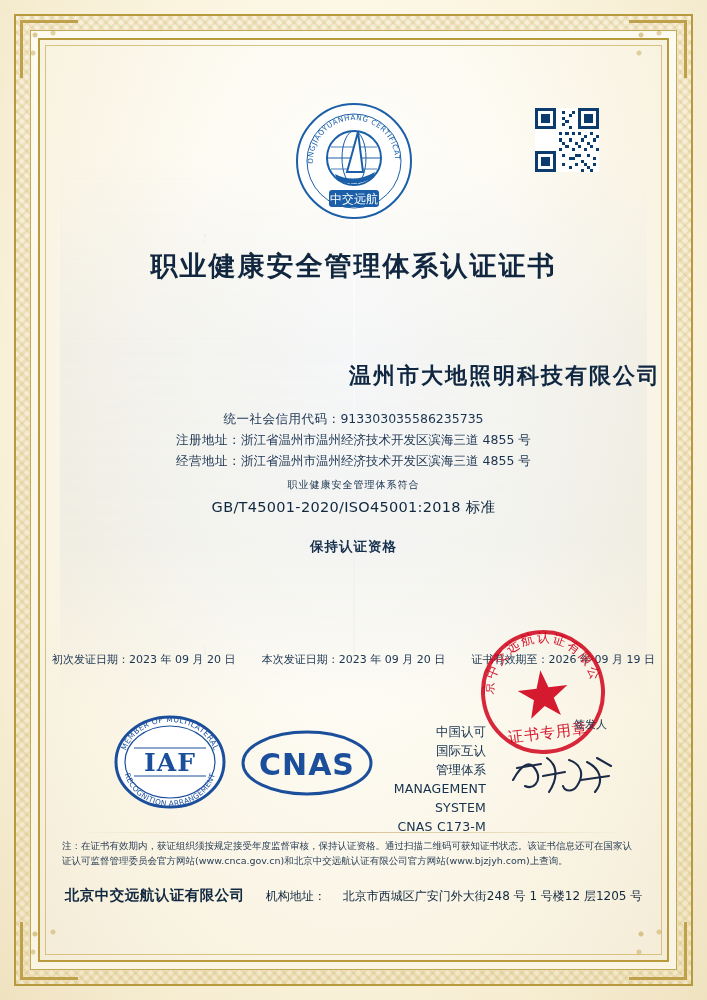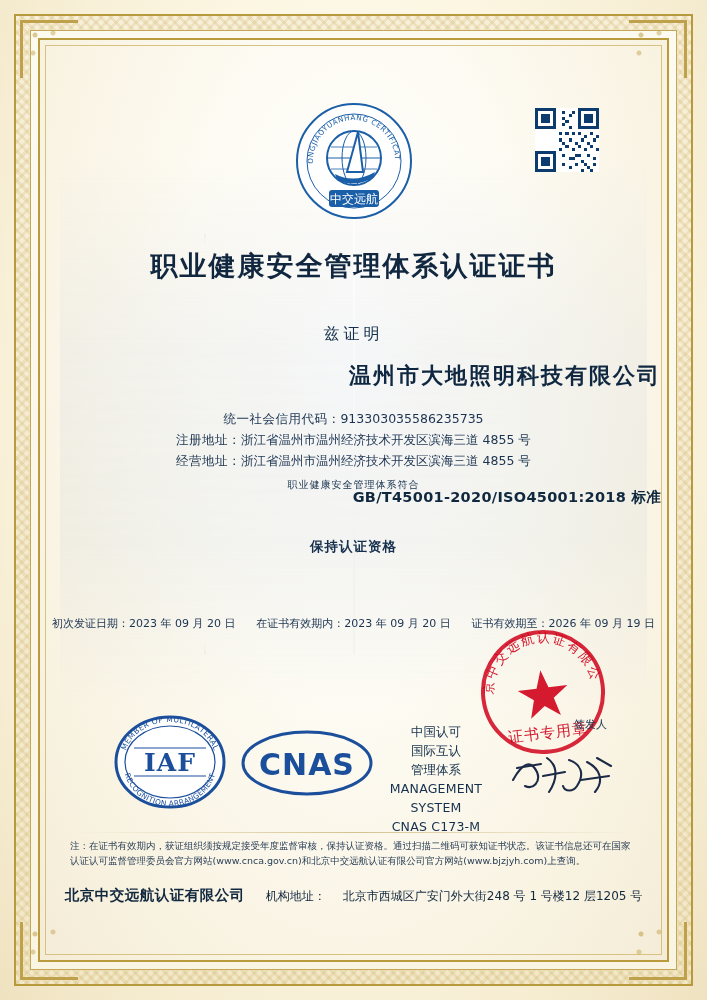--- a/index.html
+++ b/index.html
@@ -114,33 +114,33 @@
   .info {
     position:absolute; left:0; right:0; top:362px;
     font-size: 12.5px; line-height: 21px; color:#1b3350;
   }
   .info .k { letter-spacing:.5px; }
   .scope-head {
     position:absolute; left:0; right:0; top:432px;
     font-size: 10px; letter-spacing:1px; color:#16304d;
   }
   .standard {
-    position:absolute; left:0; right:0; top:442px;
-    font-size: 14.5px; font-weight:700; color:#10283f; letter-spacing:.3px;text-align:right;
+    position:absolute; left:0; right:0; top:452px;
+    font-size: 14.5px; font-weight:400; color:#10283f; letter-spacing:.3px;
   }
   .coverage-head {
     position:absolute; left:0; right:0; top:492px;
     font-size: 13.5px; letter-spacing:1px; color:#16304d; font-weight:600;
   }
   .coverage {
     position:absolute; left:14px; right:14px; top:520px;
     font-size: 14.5px; line-height: 32px; color:#11293f;
   }
   .dates {
-    position:absolute; left:6px; right:6px; top:570px;
+    position:absolute; left:6px; right:6px; top:606px;
     font-size: 11px; color:#1a3350;
     display:flex; justify-content:space-between; 
   }
   .dates .d { white-space:nowrap; }
 
   
   .seal {
     position:absolute; right:52px; top:580px;
     width:132px; height:132px;
     transform: rotate(-7deg);
@@ -152,27 +152,27 @@
   .signature {
     position:absolute; right:44px; top:700px;
     width:110px; height:60px;
   }
 
   
   .marks { position:absolute; left:10px; top:660px; width:430px; height:110px; }
   .iaf { position:absolute; left:58px; top:8px; width:112px; height:96px; }
   .cnas { position:absolute; left:185px; top:22px; width:132px; height:70px;text-decoration:underline;}
   .cnas-txt {
-    position:absolute; left:330px; top:16px; text-align:center;
+    position:absolute; left:330px; top:16px; text-align:right;
     font-size:12.5px; line-height:19px; color:#14304c;
   }
   .cnas-txt .en { font-size:12.5px; letter-spacing:.2px;}
 
   .note {
-    position:absolute; left:24px; right:24px; top:792px;
+    position:absolute; left:16px; right:24px; top:792px;
     font-size:9.5px; line-height:15px; color:#2b4058; text-align:left;
   }
   .footer {
     position:absolute; left:0; right:0; top:840px;
     font-size:13px; color:#11283f;
   }
   .footer .org { font-weight:700; font-size:14.5px; letter-spacing:.5px;}
   .footer .addr { font-size:12px; margin-left:17px;}
   .sep-line {
     position:absolute; left:30px; right:30px; top:786px; height:1px;
@@ -279,21 +279,20 @@
             <rect x="14" y="15" width="1" height="1"></rect>
           <rect x="16" y="18" width="1" height="1"></rect>
             <rect x="18" y="20" width="1" height="1"></rect>
         </g>
       </svg>
     </div>
 
     <div class="title">职业健康安全管理体系认证证书</div>
 
 
-    <div class="hereby">兹证明</div>
 
     <div class="company">温州市大地照明科技有限公司</div>
 
     <div class="info">
       <div>
         <span class="k">统一社会信用代码：</span><span>913303035586235735</span>
       </div>
       <div>
         <span class="k">注册地址：</span><span>浙江省温州市温州经济技术开发区滨海三道 4855 号</span>
       </div>
@@ -304,21 +303,21 @@
 
     <div class="scope-head">职业健康安全管理体系符合</div>
     <div class="standard">GB/T45001-2020/ISO45001:2018 标准</div>
     <div class="coverage-head">保持认证资格</div>
 
     <div class="dates">
       <span class="d">
         <span>初次发证日期：</span><span>2023 年 09 月 20 日</span>
       </span>
       <span class="d">
-        <span>在证书有效期内：</span><span>2023 年 09 月 20 日</span>
+        <span>本次发证日期：</span><span>2023 年 09 月 20 日</span>
       </span>
       <span class="d">
         <span>证书有效期至：</span><span>2026 年 09 月 19 日</span>
       </span>
     </div>
 
     <div class="seal">
       <svg width="132" height="132" viewBox="0 0 132 132">
         <circle cx="66" cy="66" r="60" fill="none" stroke="#d0021b" stroke-width="4" opacity="0.85"></circle>
         <path id="sealArc" d="M 16 66 A 50 50 0 0 1 116 66" fill="none"></path>

